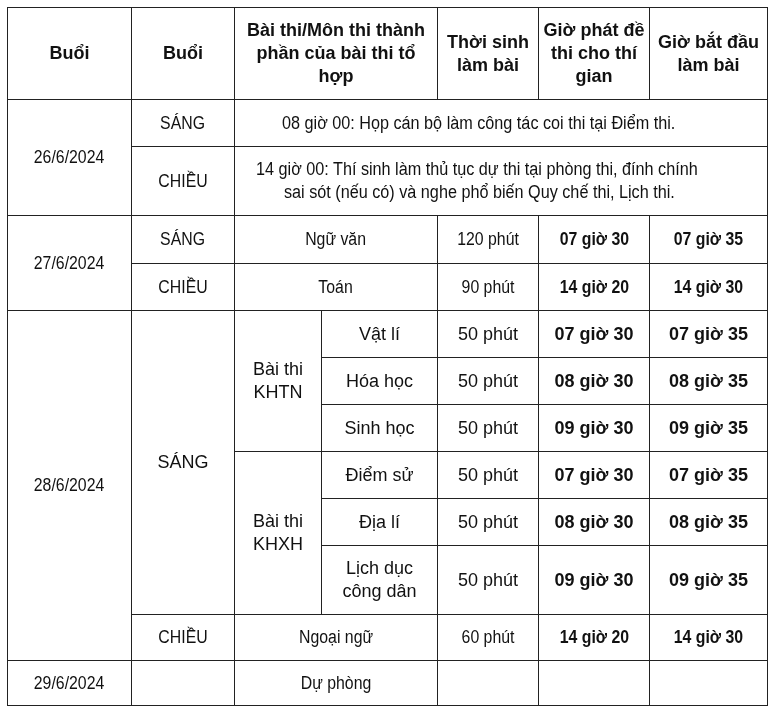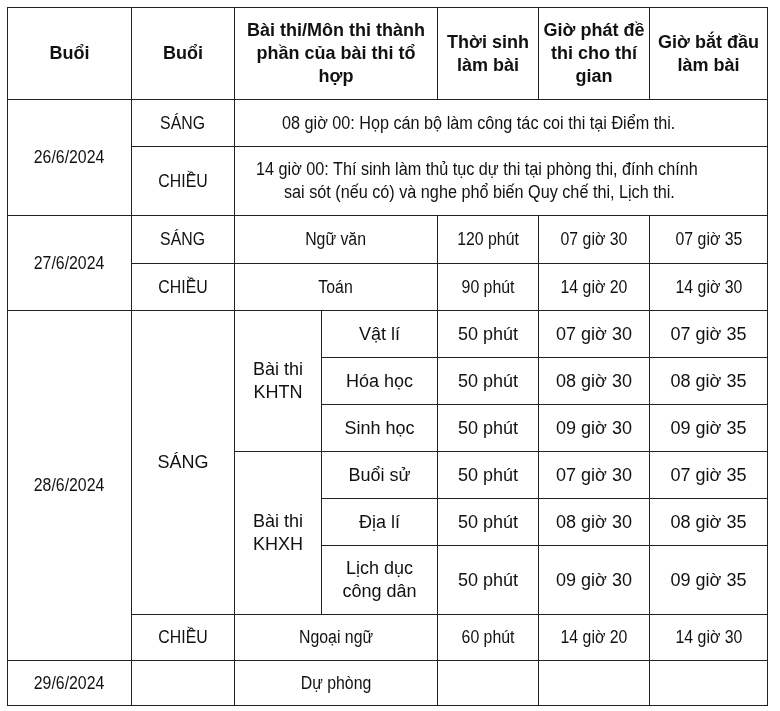--- a/index.html
+++ b/index.html
@@ -13,21 +13,21 @@
     color: #111111;
   }
   table.sched td, table.sched th {
     border: 1.5px solid #222222;
     text-align: center;
     vertical-align: middle;
     padding: 0 2px;
     line-height: 23px;
   }
   table.sched th { font-weight: bold; font-size: 18px; }
-  .bold { font-weight: normal; }
+  .bold { font-weight: bold; }
   td.left { text-align: left; padding-left: 2px; }
   .c1 { width: 124px; } .c2 { width: 103px; } .c3 { width: 87px; } .c4 { width: 116px; }
   .c5 { width: 101px; } .c6 { width: 111px; } .c7 { width: 118px; }
   .cond { display: inline-block; transform: scaleX(0.88); white-space: nowrap; }
   .condl { display: inline-block; transform: scaleX(0.9); transform-origin: left center; white-space: nowrap; }
 </style>
 </head>
 <body>
 
 <table class="sched">
@@ -116,21 +116,21 @@
     <td><span>50 phút</span></td>
     <td class="bold"><span>09 giờ 30</span></td>
     <td class="bold"><span>09 giờ 35</span></td>
   </tr>
 
   <tr style="height:47px">
     <td rowspan="3">
       <span>Bài thi</span><br>
       <span>KHXH</span>
     </td>
-    <td><span>Buổi sử</span></td>
+    <td><span>Điểm sử</span></td>
     <td><span>50 phút</span></td>
     <td class="bold"><span>07 giờ 30</span></td>
     <td class="bold"><span>07 giờ 35</span></td>
   </tr>
   <tr style="height:47px">
     <td><span>Địa lí</span></td>
     <td><span>50 phút</span></td>
     <td class="bold"><span>08 giờ 30</span></td>
     <td class="bold"><span>08 giờ 35</span></td>
   </tr>

